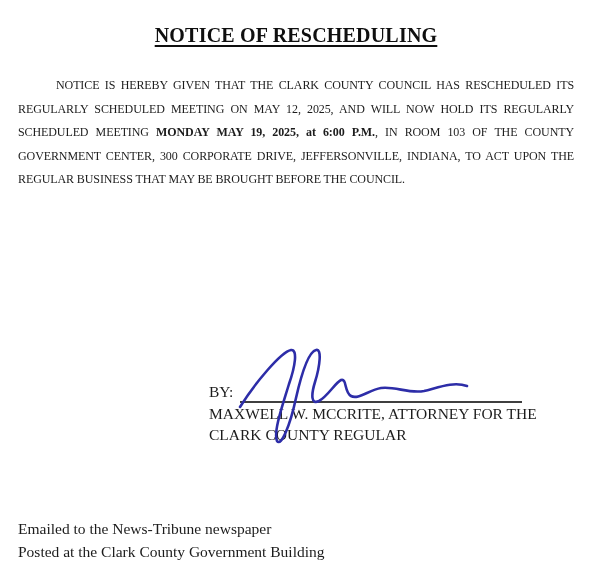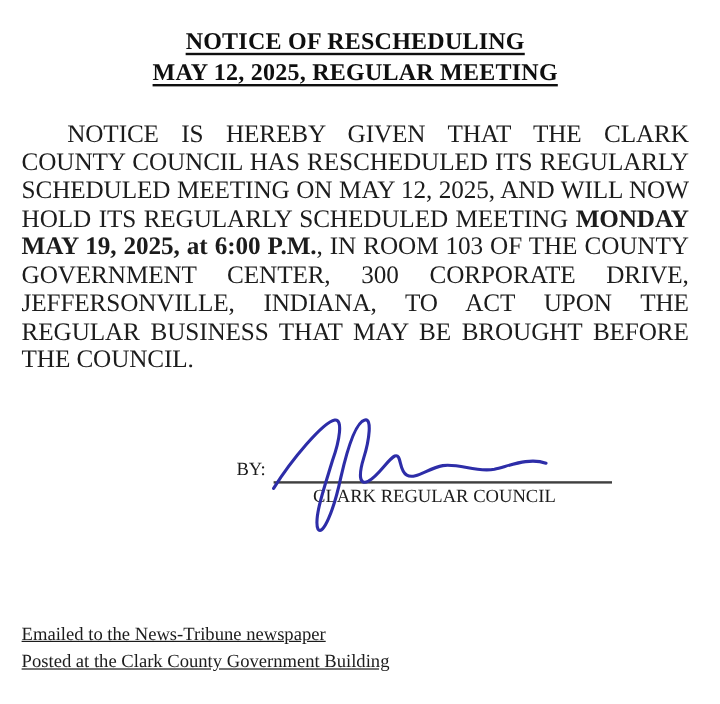--- a/index.html
+++ b/index.html
@@ -26,32 +26,31 @@
     letter-spacing: 0.2px;
   }
   .title-underline {
     text-decoration: underline;
     text-decoration-thickness: 2px;
     text-underline-offset: 3px;
   }
   .body-text { margin: 0; }
   .para {
     margin: 0;
-    font-size: 21px;
+    font-size: 12px;
     line-height: 23.5px;
     letter-spacing: -0.1px;
     text-align: justify;
     text-indent: 38px;
   }
   .signature-block {
     position: absolute;
-    left: 197px;
+    left: 209px;
     top: 381px;
     width: 330px;
-    text-align: center;
   }
   .sig-svg {
     position: absolute;
     left: 28px;
     top: -38px;
     width: 245px;
     height: 108px;
     pointer-events: none;
   }
   .by-row {
@@ -75,31 +74,29 @@
     font-size: 15.5px;
     line-height: 21px;
     white-space: nowrap;
   }
   .distribution {
     position: absolute;
     left: 18px;
     top: 517px;
     font-size: 15.5px;
     line-height: 23px;
-    text-decoration: underline;
   }
 </style>
 </head>
 <body>
 
 <div class="page">
 
   <header class="title-block">
     <div class="title-line"><span class="title-underline">NOTICE OF RESCHEDULING</span></div>
-    <div class="title-line"><span class="title-underline">MAY 12, 2025, REGULAR MEETING</span></div>
   </header>
 
   <main class="body-text">
     <p class="para"><span>NOTICE IS HEREBY GIVEN THAT THE CLARK COUNTY COUNCIL HAS RESCHEDULED ITS REGULARLY SCHEDULED MEETING ON MAY 12, 2025, AND WILL NOW HOLD ITS REGULARLY SCHEDULED MEETING </span><span style="font-weight: bold;">MONDAY MAY 19, 2025, at 6:00 P.M.</span><span>, IN ROOM 103 OF THE COUNTY GOVERNMENT CENTER, 300 CORPORATE DRIVE, JEFFERSONVILLE, INDIANA, TO ACT UPON THE REGULAR BUSINESS THAT MAY BE BROUGHT BEFORE THE COUNCIL.</span></p>
   </main>
 
   <div class="signature-block">
     <svg class="sig-svg" viewBox="0 0 245 108" aria-hidden="true">
       <path d="M 3,64
                C 18,40 44,9 54,7
@@ -112,21 +109,22 @@
                C 91,53 98,40 104,37
                C 110,35 107,49 114,53
                C 121,57 132,47 144,45
                C 158,43 172,51 187,48
                C 200,45 216,38 230,43" fill="none" stroke-width="2.6" stroke-linecap="round" stroke-linejoin="round" stroke="#2d2da8"></path>
     </svg>
     <div class="by-row">
       <span class="by-label">BY:</span>
       <span class="sig-line"></span>
     </div>
-    <div class="sig-name">CLARK REGULAR COUNCIL</div>
+    <div class="sig-name">MAXWELL W. MCCRITE, ATTORNEY FOR THE</div>
+    <div class="sig-name">CLARK COUNTY REGULAR</div>
   </div>
 
   <footer class="distribution">
     <div>Emailed to the News-Tribune newspaper</div>
     <div>Posted at the Clark County Government Building</div>
   </footer>
 
 </div>
 
 </body></html>

